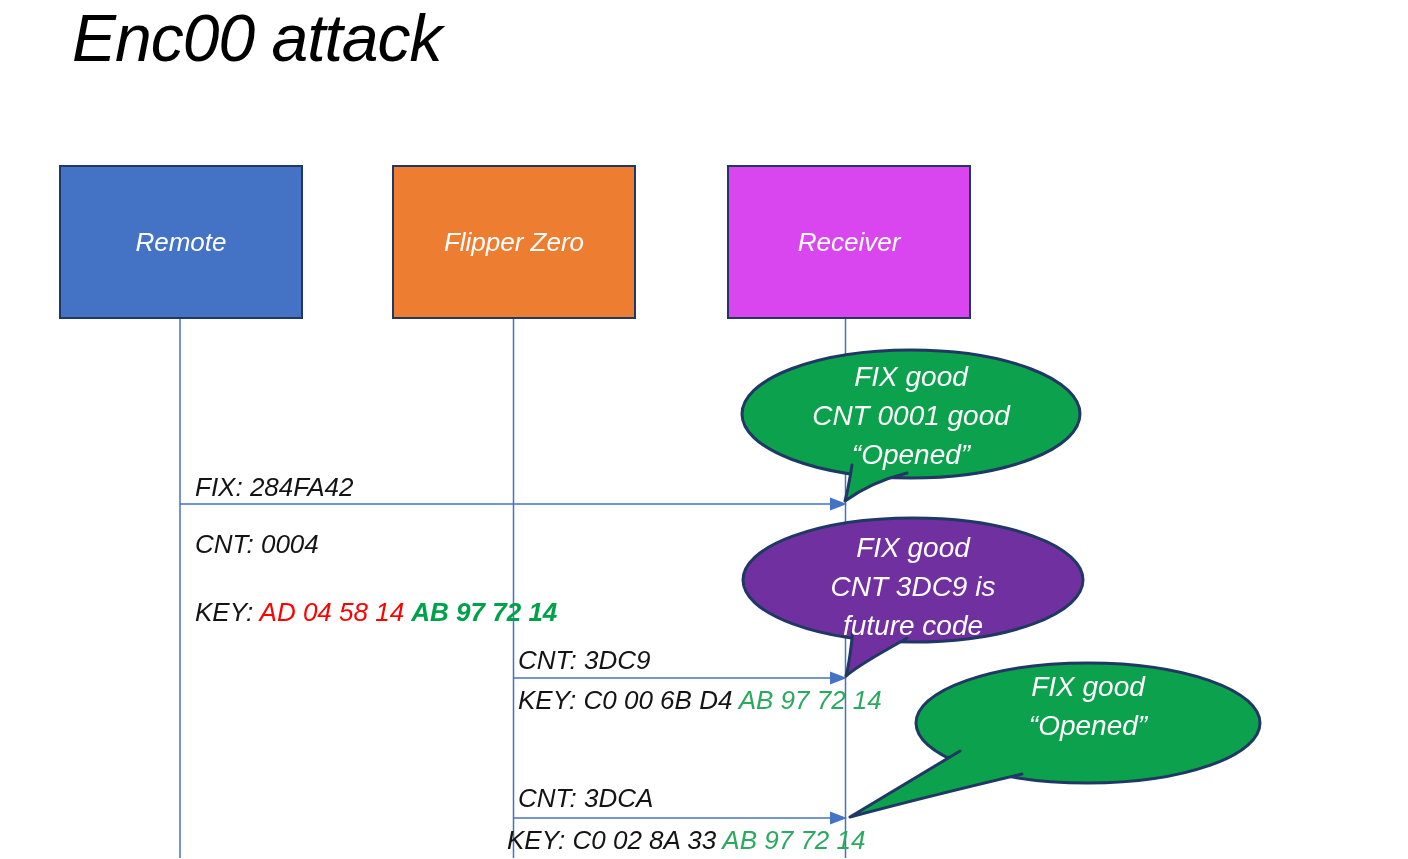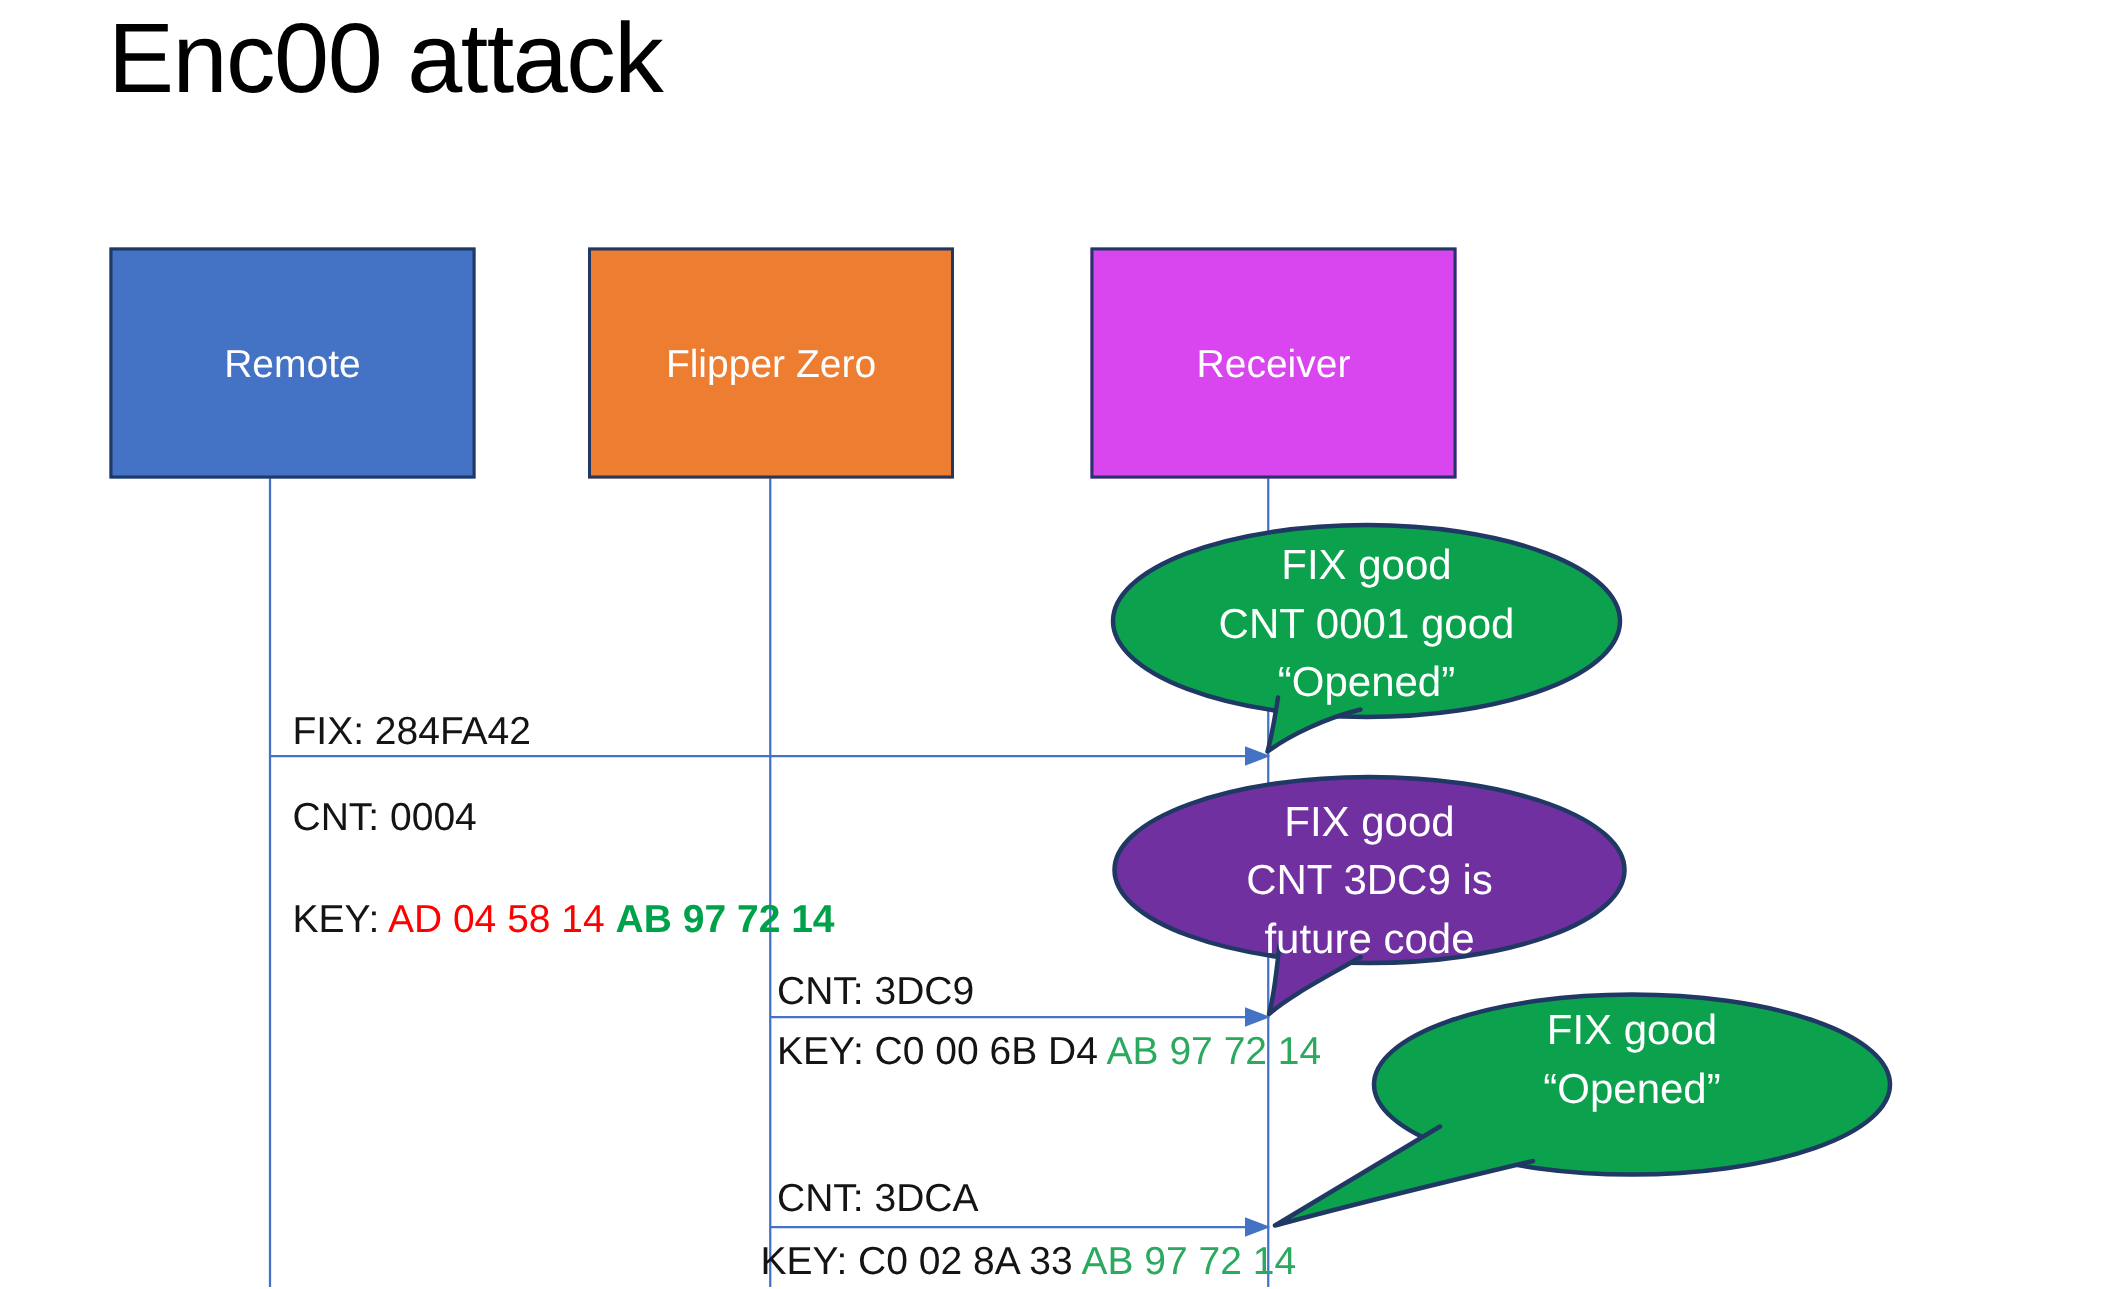--- a/index.html
+++ b/index.html
@@ -3,20 +3,21 @@
 <meta charset="utf-8">
 <style>
   html, body { margin: 0; padding: 0; background: #ffffff; }
   .slide {
     position: relative;
     width: 1404px;
     height: 859px;
     background: #ffffff;
     overflow: hidden;
     font-family: "Liberation Sans", sans-serif;
+    font-style: italic;
   }
   .title {
     position: absolute;
     left: 72px;
     top: 0px;
     margin: 0;
     font-size: 66px;
     font-weight: 300;
     letter-spacing: -1px;
     color: #000000;
@@ -33,21 +34,21 @@
     width: 240px;
     height: 150px;
     border: 2.5px solid #1f3864;
     display: flex;
     align-items: center;
     justify-content: center;
     color: #ffffff;
     font-size: 26px;
     text-align: center;
   }
-  .actor-remote   { left: 59px;  top: 165px; background: #4472c4; margin-left: 14px; }
+  .actor-remote   { left: 59px;  top: 165px; background: #4472c4; }
   .actor-flipper  { left: 392px; top: 165px; background: #ed7d31; }
   .actor-receiver { left: 727px; top: 165px; background: #d946ef; }
   .msg {
     position: absolute;
     font-size: 26px;
     color: #141414;
     white-space: nowrap;
     line-height: 30px;
   }
   .key-red   { color: #ff0000; }

